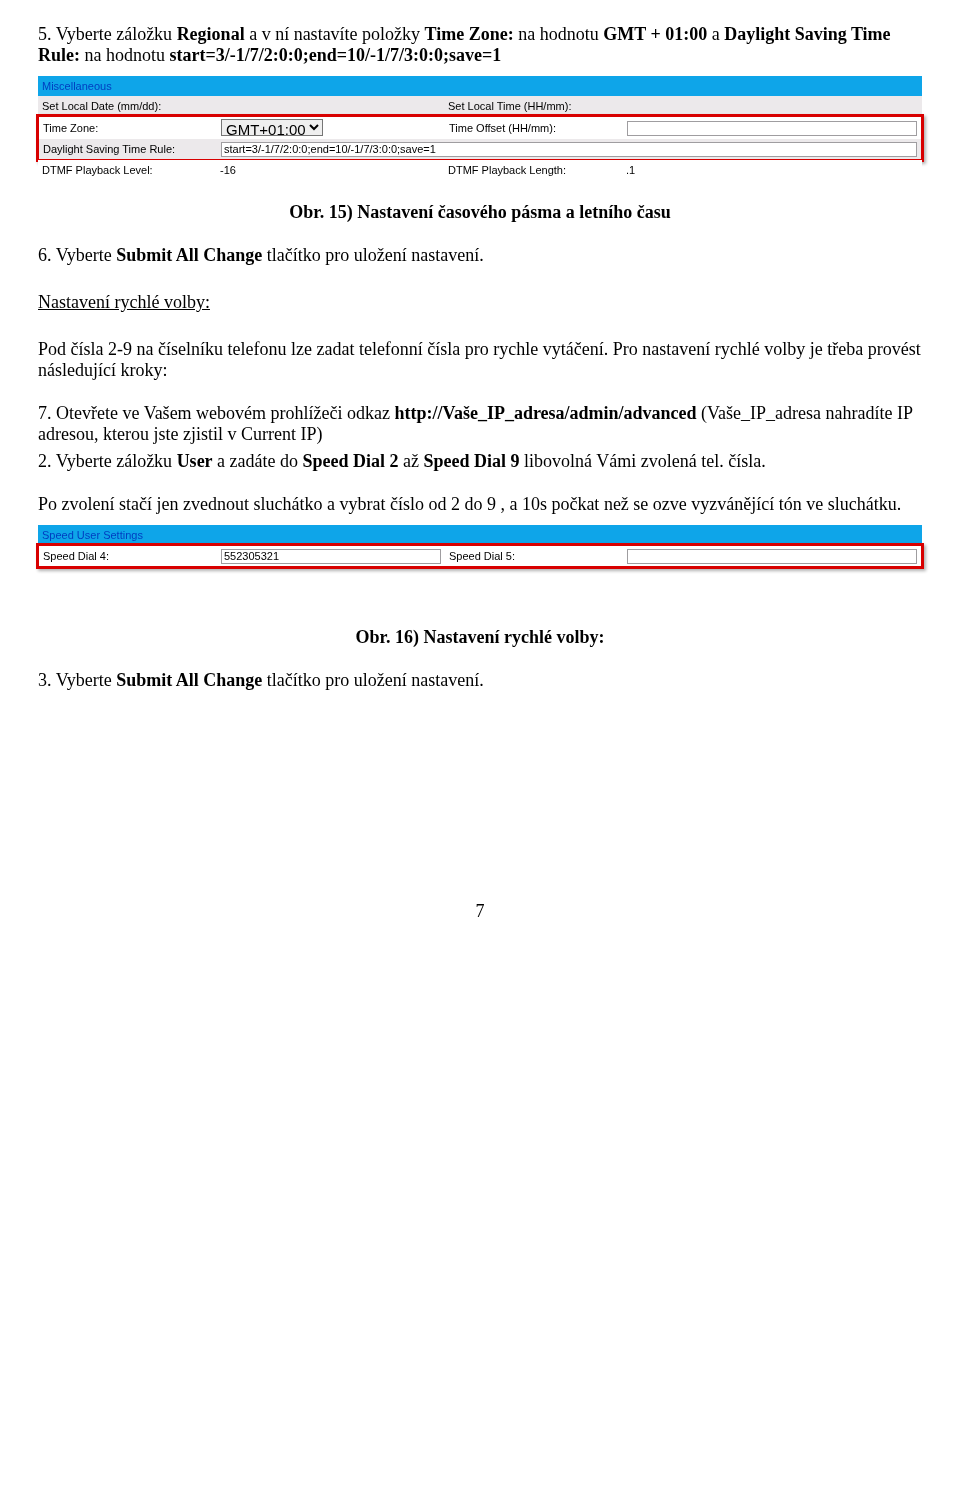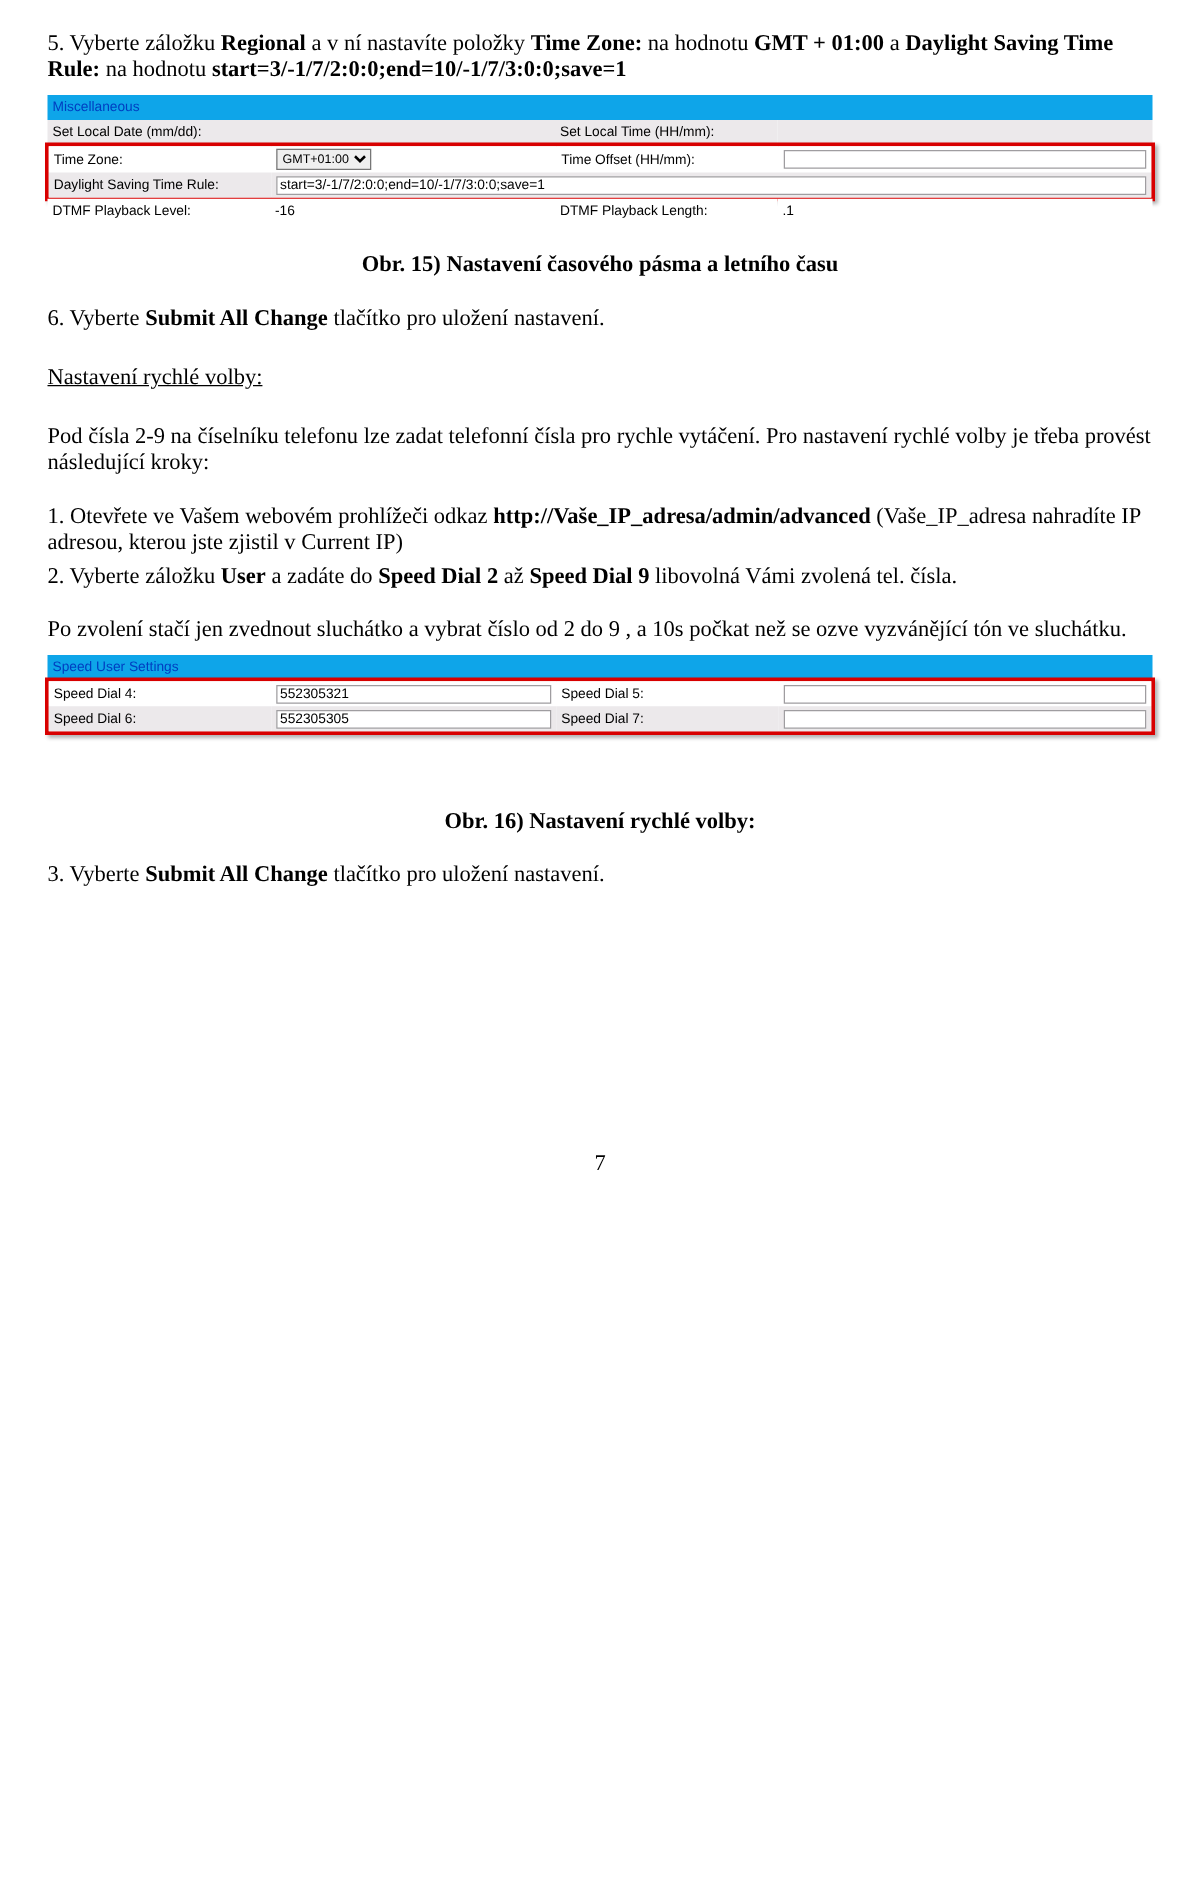--- a/index.html
+++ b/index.html
@@ -46,21 +46,21 @@
     box-sizing: border-box;
     font-family: Arial, Helvetica, sans-serif;
     font-size: 11px;
     height: 15px;
     border: 1px solid #9f9da0;
     background: #fff;
     padding: 0 2px;
   }
   .shot select {
     font-family: Arial, Helvetica, sans-serif;
-    font-size: 10px;
+    font-size: 15px;
     height: 17px;
     background: #efefef;
   }
   .redbox {
     border: 3px solid #d80000;
     box-shadow: 2px 2px 3px rgba(0,0,0,0.3);
     margin: -2px;
   }
   .footer {
     text-align: center;
@@ -126,21 +126,21 @@
 
 <p class="section-gap">
   <span>6. Vyberte </span><span class="bold">Submit All Change</span><span> tlačítko pro uložení nastavení.</span>
 </p>
 
 <p class="big-gap"><span class="underline">Nastavení rychlé volby:</span></p>
 
 <p class="big-gap">Pod čísla 2-9 na číselníku telefonu lze zadat telefonní čísla pro rychle vytáčení.  Pro nastavení rychlé volby je třeba provést následující kroky:</p>
 
 <p class="section-gap">
-  <span>1. Otevřete ve Vašem webovém prohlížeči odkaz </span><span class="bold">http://Vaše_IP_adresa/admin/advanced</span><span> (Vaše_IP_adresa nahradíte IP adresou, kterou jste zjistil v Current IP)</span>
+  <span>7. Otevřete ve Vašem webovém prohlížeči odkaz </span><span class="bold">http://Vaše_IP_adresa/admin/advanced</span><span> (Vaše_IP_adresa nahradíte IP adresou, kterou jste zjistil v Current IP)</span>
 </p>
 <p>
   <span>2. Vyberte záložku </span><span class="bold">User</span><span> a zadáte do </span><span class="bold">Speed Dial 2</span><span> až </span><span class="bold">Speed Dial 9</span><span> libovolná Vámi zvolená tel. čísla.</span>
 </p>
 
 <p class="section-gap">Po zvolení stačí jen zvednout sluchátko a vybrat číslo od 2 do 9 , a 10s počkat než se ozve vyzvánějící tón ve sluchátku.</p>
 
 <div class="shot">
   <table>
     <tbody>
@@ -151,26 +151,20 @@
           <td colspan="4" style="padding:0;">
       <div class="redbox">
         <table style="width:100%;">
           <tbody>
           <tr class="bg0">
             <td class="lblcol">Speed Dial 4:</td>
             <td class="valcol"><input type="text" value="552305321" style=""></td>
             <td class="lblcol2">Speed Dial 5:</td>
             <td class="valcol2"><input type="text" style=""></td>
           </tr>
-          <tr class="bg1">
-            <td class="lblcol">Speed Dial 6:</td>
-            <td class="valcol"><input type="text" value="552305305" style=""></td>
-            <td class="lblcol2">Speed Dial 7:</td>
-            <td class="valcol2"><input type="text" style=""></td>
-          </tr>
         </tbody>
               </table>
       </div>
     </td>
         </tr>
   </tbody>
     </table>
 </div>
 
 <p class="center bold" style="margin-top:60px;">Obr. 16) Nastavení rychlé volby:</p>

